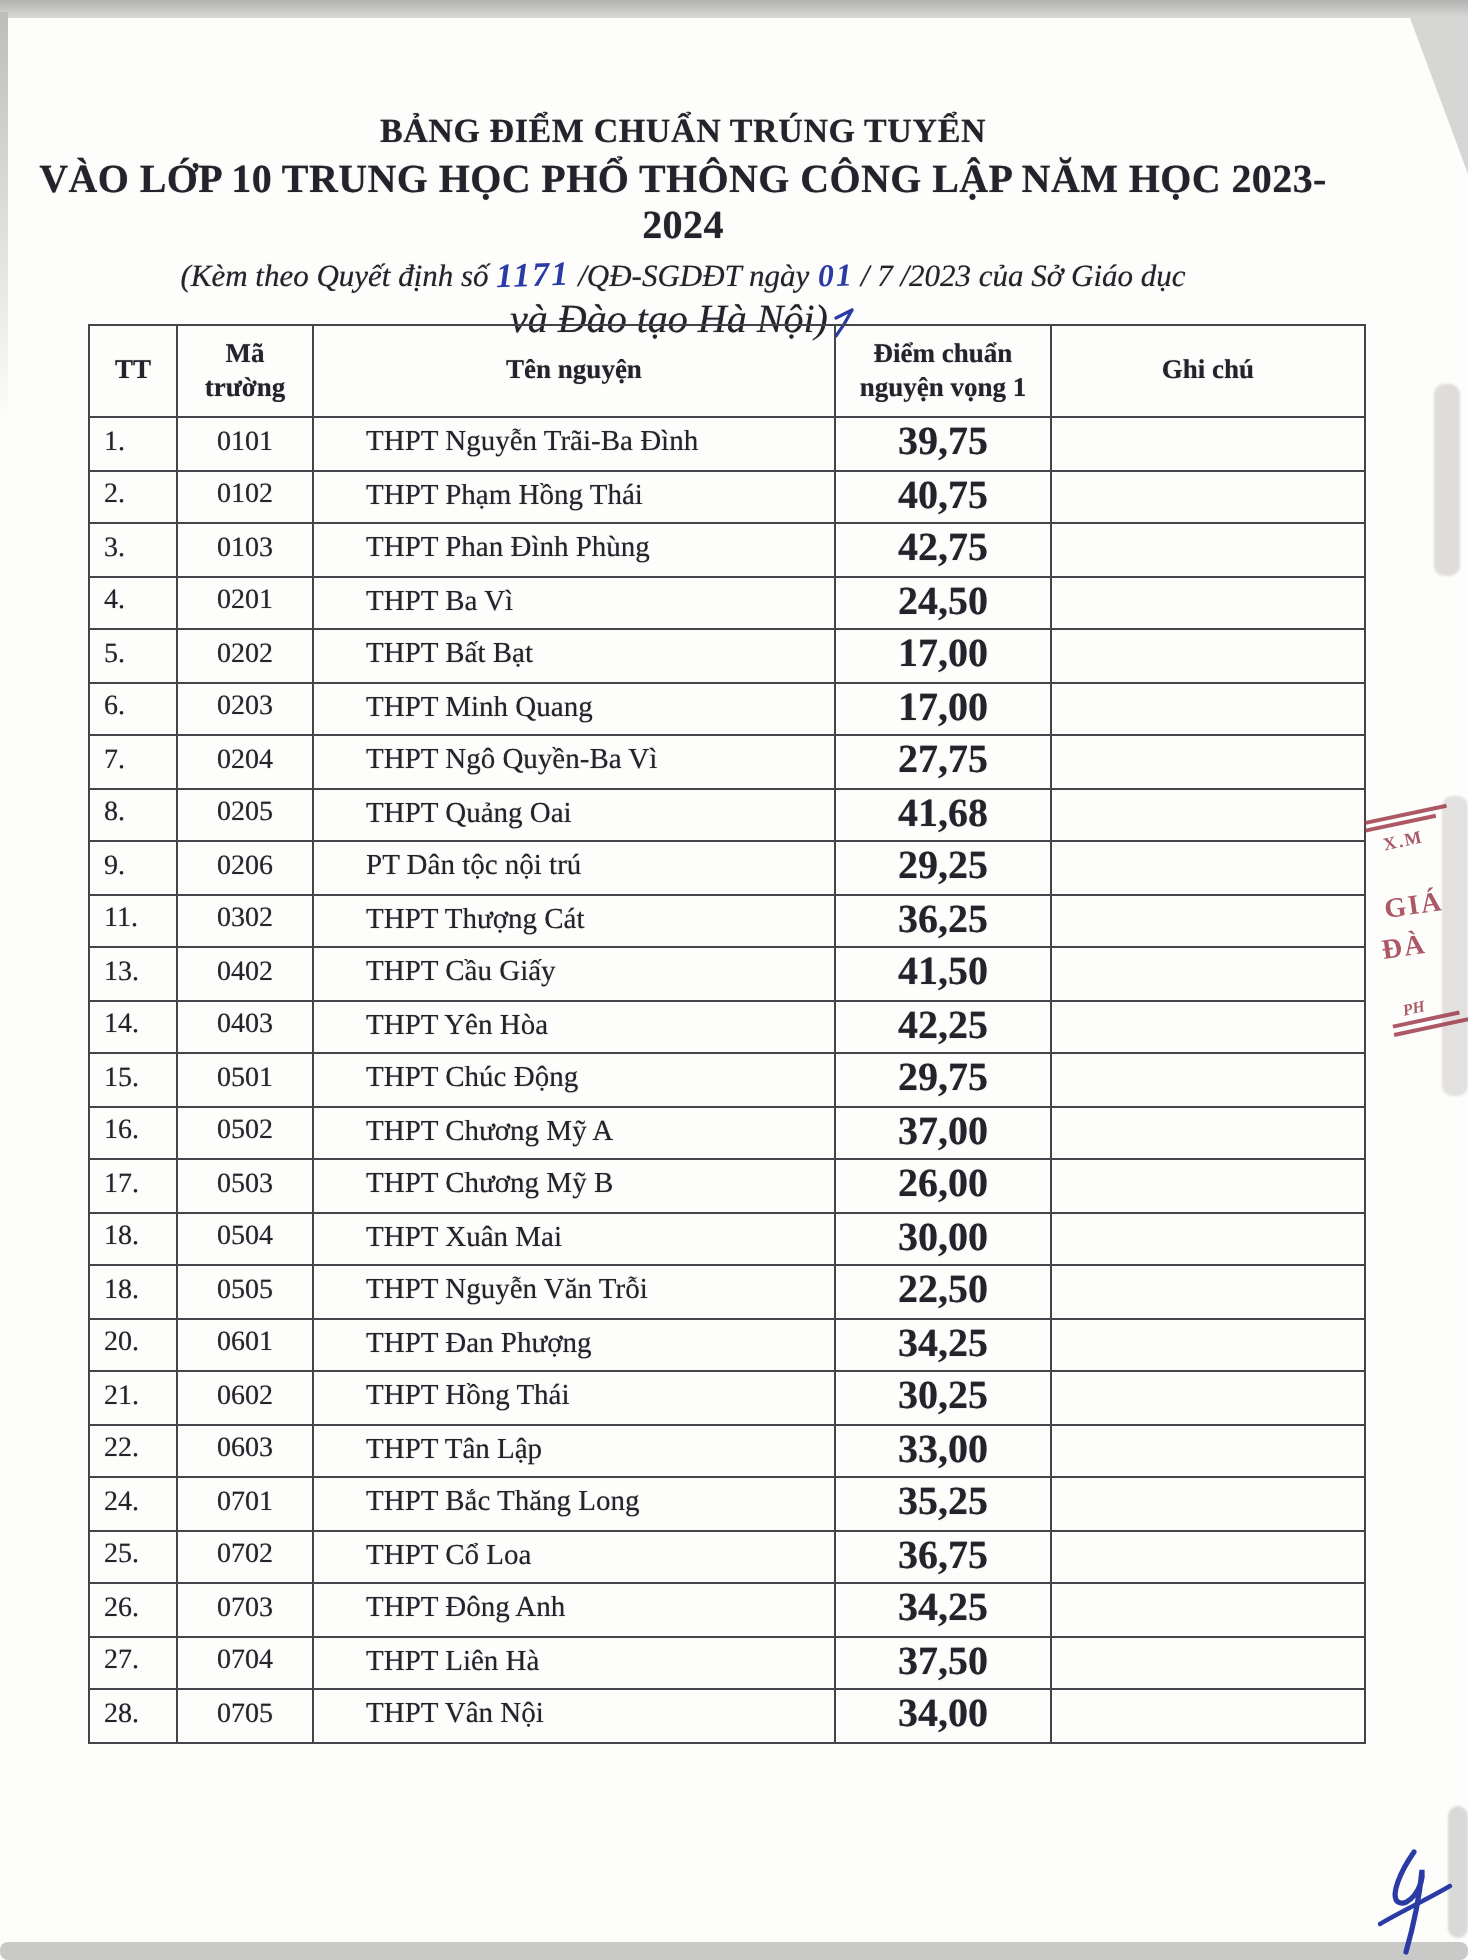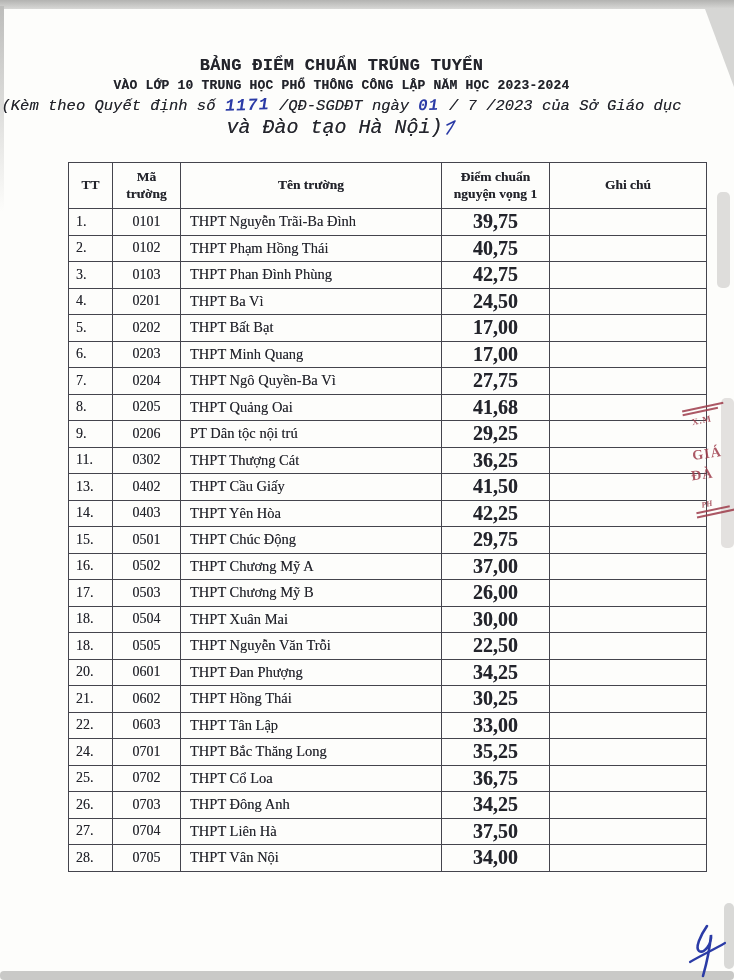--- a/index.html
+++ b/index.html
@@ -19,40 +19,40 @@
     background:linear-gradient(#bdbdbb,rgba(189,189,187,0)); }
   .corner-wedge { position:absolute; left:705px; top:9px; width:29px; height:78px;
     background:#d6d6d4; clip-path:polygon(0 0,100% 0,100% 100%); }
   .edge-strip { position:absolute; background:#dedddb; border-radius:5px; filter:blur(.4px); }
   .strip-a { left:717px; top:192px; width:13px; height:96px; }
   .strip-b { left:721px; top:398px; width:13px; height:150px; background:#e3e1df; }
   .strip-c { left:724px; top:903px; width:10px; height:66px; background:#d9d9d7; }
 
   
   .doc-header { position:absolute; left:0; top:56px; width:683px; text-align:center;
-    text-shadow:0 0 .5px rgba(30,32,44,.55);font-family:Liberation Mono, monospace; }
+    text-shadow:0 0 .5px rgba(30,32,44,.55); }
   .title-1 { font-size:17px; font-weight:bold; letter-spacing:.3px; }
-  .title-2 { font-size:13px; font-weight:bold; letter-spacing:.2px; margin-top:3px; }
+  .title-2 { font-size:20px; font-weight:bold; letter-spacing:.2px; margin-top:3px; }
   .decree { font-size:15.5px; font-style:italic; margin-top:3px; }
   .decree-line2 { font-size:20px; font-style:italic; margin-top:1px; }
   .hw { font-weight:bold; font-style:italic; letter-spacing:1px;
     text-shadow:none; display:inline-block; transform:rotate(-2deg); }
   .tick-svg { vertical-align:middle; margin-left:2px; }
 
   
-  .score-table { position:absolute; left:68px; top:162px; width:638px;
+  .score-table { position:absolute; left:44px; top:162px; width:638px;
     border-collapse:collapse; table-layout:fixed;
     text-shadow:0 0 .5px rgba(30,32,44,.5);border-radius:30px; }
   .score-table th, .score-table td { border:1px solid #44444d; }
   .score-table th { height:46px; font-size:13.5px; font-weight:bold;
     text-align:center; vertical-align:middle; line-height:1.25; padding:0 6px; }
   .score-table td { height:26.5px; font-size:14px; vertical-align:middle; }
   td.c-tt   { padding-left:7px; }
   td.c-code { text-align:center; }
-  td.c-name { padding-left:9px; font-size:14.5px; }
+  td.c-name { padding-left:26px; font-size:14.5px; }
   td.c-score{ text-align:center; font-weight:bold; font-size:20px; }
   td.c-note { }
 
   
   .stamp { position:absolute; left:691px; top:403px; width:50px; height:140px;
     color:#9e3c4b; transform:rotate(-8deg); font-weight:bold; opacity:.85; }
   .s-rule { width:42px; border-top:2px solid #9e3c4b; margin:2px 0; transform:rotate(-4deg); }
   .s-xm { font-size:9px; letter-spacing:1px; margin:1px 0 0 8px; transform:rotate(-4deg); }
   .s-gia { font-size:14px; margin:22px 0 0 4px; letter-spacing:1px; }
   .s-da  { font-size:14px; margin:4px 0 0 0; letter-spacing:1px; }
@@ -95,21 +95,21 @@
       <col style="width:44px">
         <col style="width:68px">
         <col style="width:261px">
       <col style="width:108px">
         <col style="width:157px">
     </colgroup>
     <thead>
       <tr>
         <th>TT</th>
         <th>Mã trường</th>
-        <th>Tên trường</th>
+        <th>Tên nguyện</th>
         <th>Điểm chuẩn nguyện vọng 1</th>
         <th>Ghi chú</th>
       </tr>
     </thead>
     <tbody>
 
         <tr>
           <td class="c-tt">1.</td>
           <td class="c-code">0101</td>
           <td class="c-name">THPT Nguyễn Trãi-Ba Đình</td>

